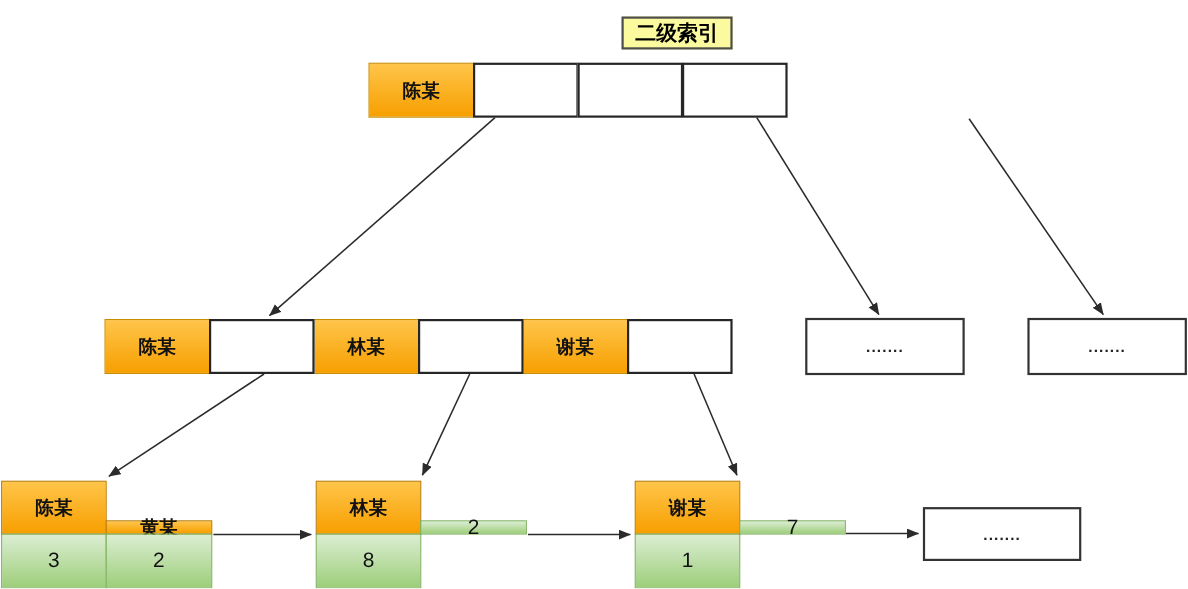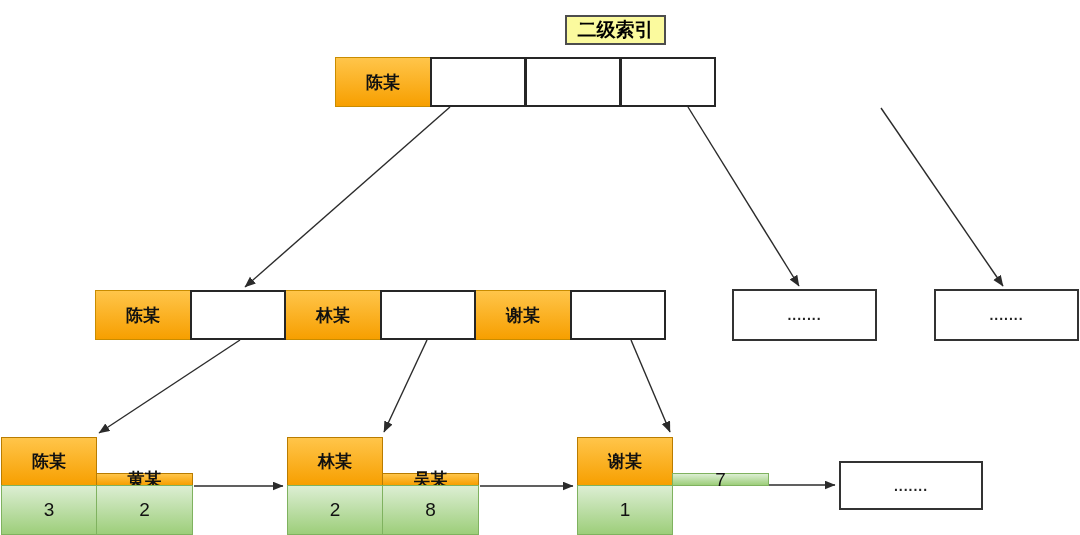--- a/index.html
+++ b/index.html
@@ -78,21 +78,20 @@
 
   <div class="abs leaf" style="left:1px;top:437px;">
     <div class="lc key">陈某</div>
     <div class="lc key">黄某</div>
     <div class="lc val">3</div>
     <div class="lc val">2</div>
   </div>
 
   <div class="abs leaf" style="left:287px;top:437px;">
     <div class="lc key">林某</div>
-    <div class="lc key">吴某</div>
     <div class="lc val">2</div>
     <div class="lc val">8</div>
   </div>
 
   <div class="abs leaf" style="left:577px;top:437px;">
     <div class="lc key">谢某</div>
     <div class="lc val">7</div>
     <div class="lc val">1</div>
   </div>
 

